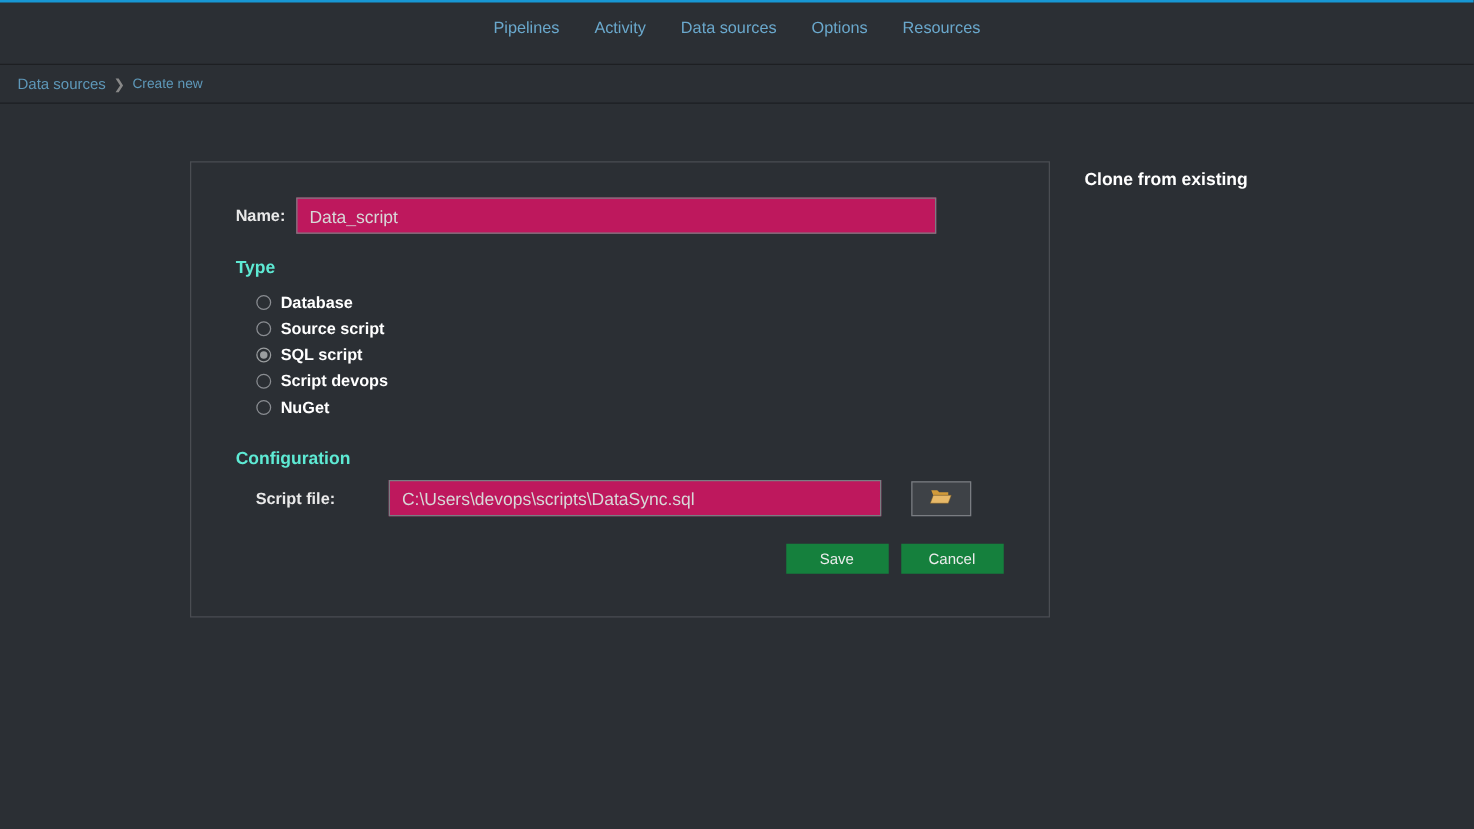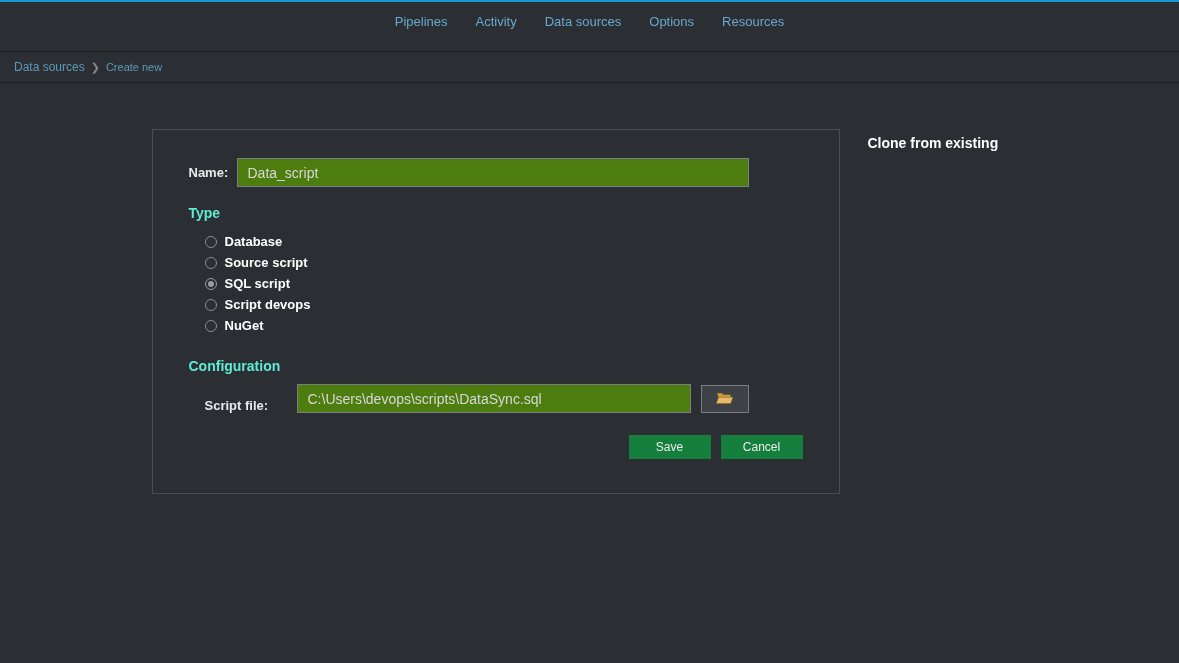--- a/index.html
+++ b/index.html
@@ -61,21 +61,21 @@
     .form-row { display: flex; align-items: center; margin-bottom: 18px; }
     .form-row label.key {
       width: 48px;
       font-weight: bold;
       color: #e9e9e9;
       font-size: 13px;
       text-align: left;
     }
     .name-row label.key { width: 48px; margin-right: 0; }
     input[type="text"].txt {
-      background: #4d7c0f;
+      background: #be185d;
       border: 1px solid #7a7d82;
       color: #d8d8d8;
       padding: 6px 10px;
       font-size: 14px;
       height: 29px;
       outline: none;
     }
     #name-input { width: 512px; margin-left: 0; }
     .section-title {
       font-weight: bold;
@@ -104,21 +104,21 @@
     .radio-row.selected .circle {
       border-color: #9a9d9f;
     }
     .radio-row.selected .circle::after {
       content: "";
       width: 6px; height: 6px;
       background: #9a9d9f;
       border-radius: 50%;
     }
     .radio-row span.lbl { font-size: 13px; color: #ffffff; font-weight: 600; }
-    .config-row { display: flex; align-items: flex-end; gap: 10px; }
+    .config-row { display: flex; align-items: center; gap: 24px; }
     .config-row label.key {
       width: 98px;
       font-weight: bold;
       color: #e9e9e9;
       font-size: 13px;
       text-align: left;
       padding-left: 16px;
     }
     #scriptfile-input { width: 394px; }
     .browse-btn {

